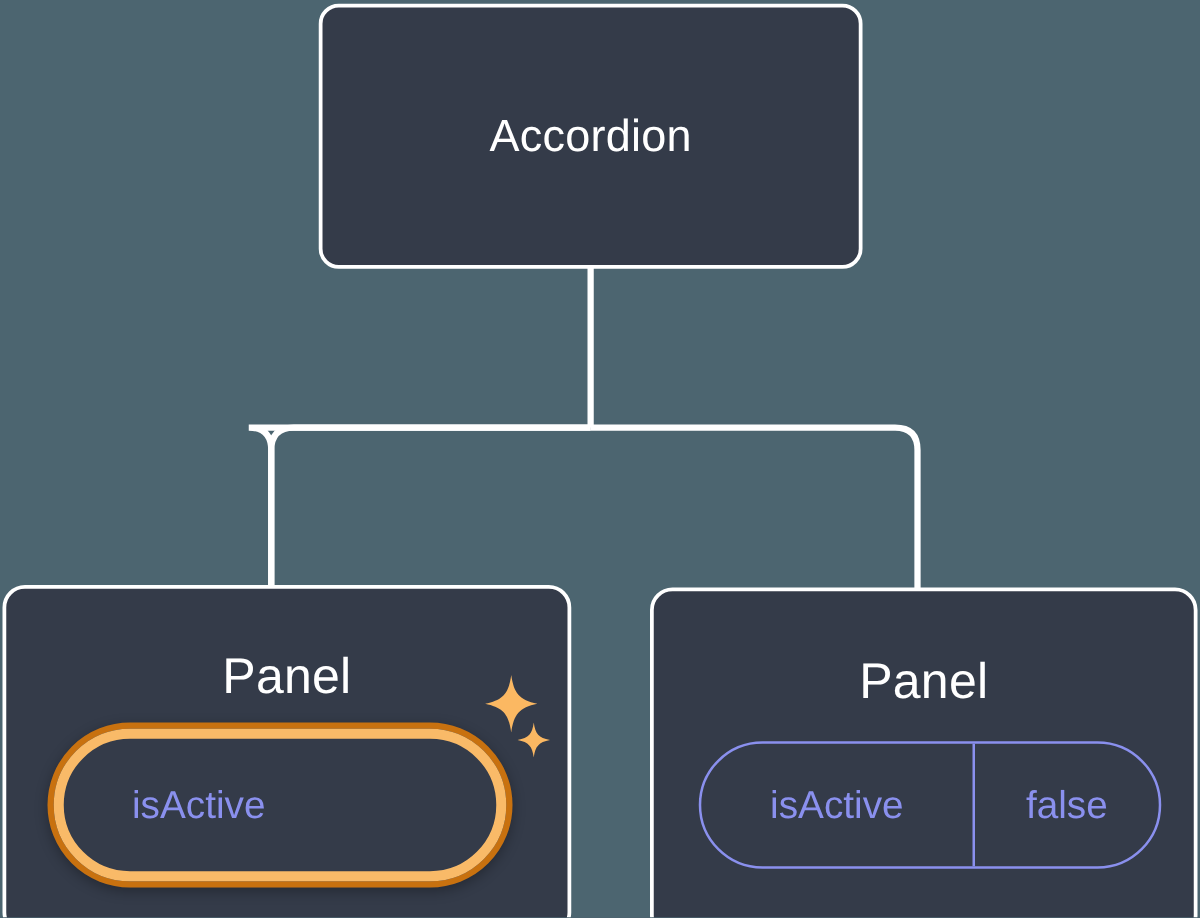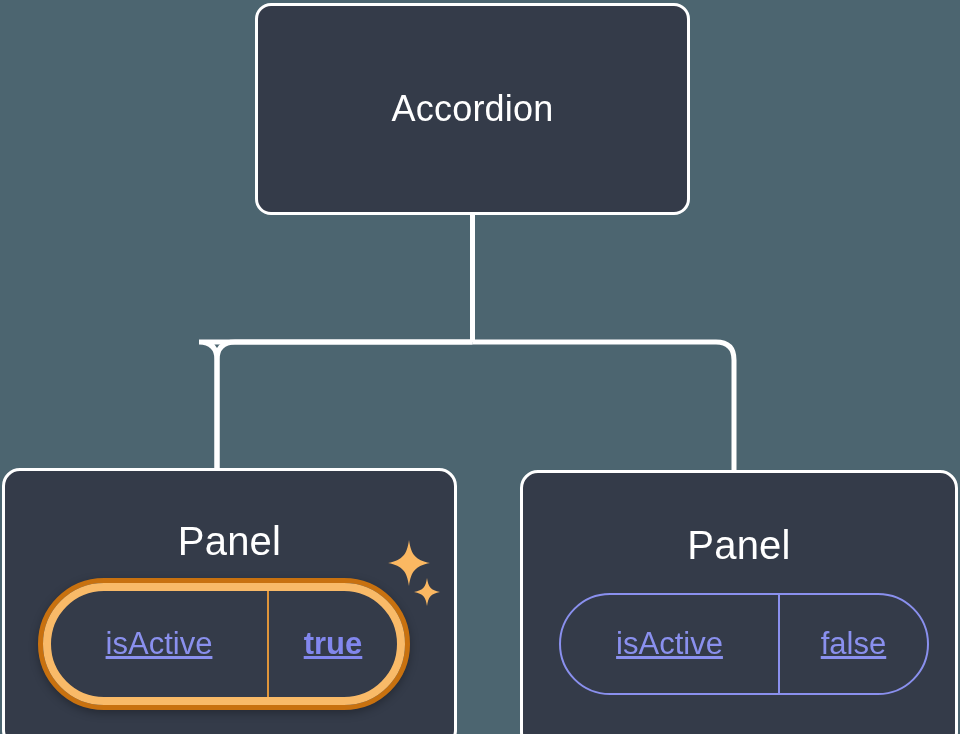--- a/index.html
+++ b/index.html
@@ -81,21 +81,20 @@
     box-sizing: border-box;
     border-radius: 999px;
   }
 
   .pill-cell {
     display: flex;
     align-items: center;
     justify-content: center;
     box-sizing: border-box;
     white-space: nowrap;
-    text-decoration: underline;
   }
 
   
   .pill-plain {
     left: 36px;
     top: 120px;
     width: 370px;
     height: 102px;
     border: 2px solid #8a90ee;
     background: transparent;
@@ -186,21 +185,20 @@
     <span class="node-title-root">Accordion</span>
   </div>
 
   <div class="node node-child left" style="background: rgb(52, 59, 73); border-color: rgb(255, 255, 255);">
     <div class="node-title">Panel</div>
 
     <div class="pill pill-highlight" style="border-color: rgb(200, 113, 15);">
       <div class="pill-inner-ring" style="border-color: rgb(249, 186, 104);"></div>
       <div class="pill-body">
         <div class="pill-cell pill-key" style="color: rgb(138, 144, 238);">isActive</div>
-        <div class="pill-cell pill-val" style="color: rgb(130, 135, 238); border-left-color: rgb(224, 149, 58);">true</div>
       </div>
     </div>
   </div>
 
   <svg class="sparkle sparkle-big" viewBox="0 0 40 44" aria-hidden="true">
     <path d="M20 0 C22 14 26 19 40 22 C26 25 22 30 20 44 C18 30 14 25 0 22 C14 19 18 14 20 0 Z" fill="#fbb862"></path>
   </svg>
   <svg class="sparkle sparkle-small" viewBox="0 0 26 28" aria-hidden="true">
     <path d="M13 0 C14.3 9 16.8 12.2 26 14 C16.8 15.8 14.3 19 13 28 C11.7 19 9.2 15.8 0 14 C9.2 12.2 11.7 9 13 0 Z" fill="#fbb862"></path>
   </svg>

